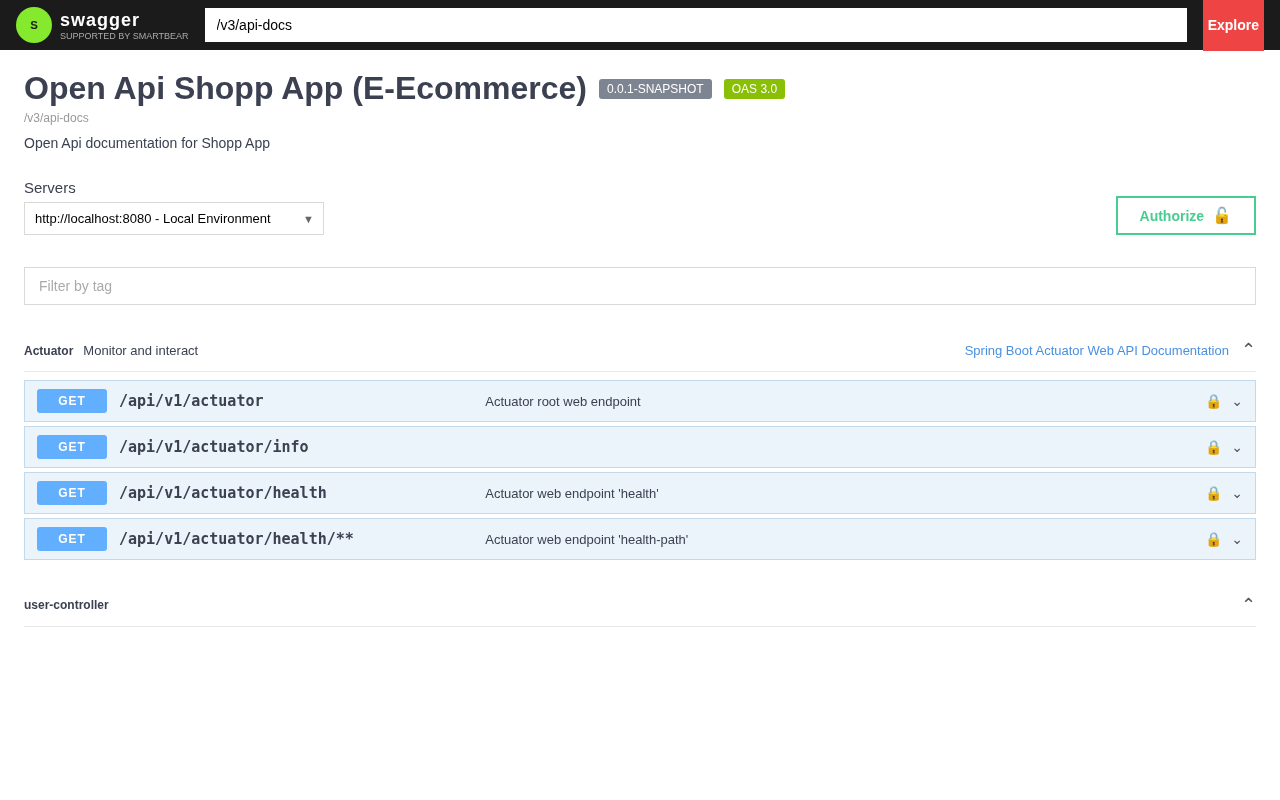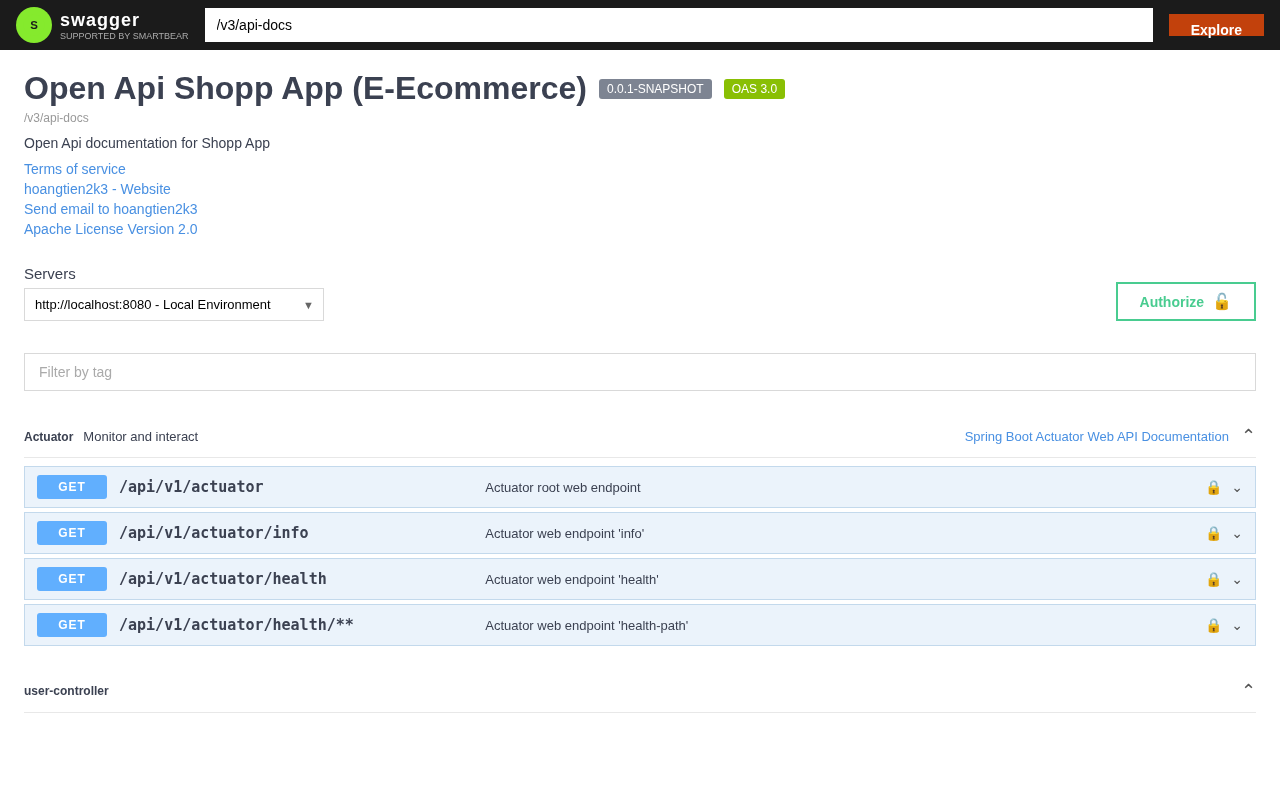--- a/index.html
+++ b/index.html
@@ -46,28 +46,28 @@
     .search-bar {
       flex: 1;
       height: 34px;
       border: none;
       padding: 0 12px;
       font-size: 14px;
       background: #fff;
       outline: none;
     }
     .explore-btn {
-      background: #c2410c;
+      background: #ef4444;
       color: #fff;
       border: none;
-      padding: 8px 22px;
-      font-size: 14px;
-      font-weight: bold;
-      cursor: pointer;
-      height: 22px;
+      padding: 8px 5px;
+      font-size: 14px;
+      font-weight: bold;
+      cursor: pointer;
+      height: 52px;
     }
 
     
     .main { padding: 20px 24px; }
 
     
     .title-row {
       display: flex;
       align-items: center;
       gap: 12px;
@@ -298,26 +298,20 @@
 <div class="main">
 
   <div class="title-row">
     <h1 class="page-title">Open Api Shopp App (E-Ecommerce)</h1>
     <span class="badge-snapshot">0.0.1-SNAPSHOT</span>
     <span class="badge-oas">OAS 3.0</span>
   </div>
   <div class="api-path">/v3/api-docs</div>
   <div class="api-description">Open Api documentation for Shopp App</div>
 
-  <div class="links-section">
-    <a href="#">Terms of service</a>
-    <a href="#">hoangtien2k3 - Website</a>
-    <a href="#">Send email to hoangtien2k3</a>
-    <a href="#">Apache License Version 2.0</a>
-  </div>
 
   <div class="servers-section">
     <div>
       <div class="servers-label">Servers</div>
       <div class="server-select-wrapper">
         <select class="server-select">
           <option>http://localhost:8080 - Local Environment</option>
         </select>
         <span class="select-arrow">▼</span>
       </div>
@@ -352,21 +346,20 @@
         <span class="endpoint-summary">Actuator root web endpoint</span>
         <div class="endpoint-right">
           <span class="lock-icon">🔒</span>
           <span class="expand-icon">⌄</span>
         </div>
       </div>
 
       <div class="endpoint-row">
         <span class="method-badge">GET</span>
         <span class="endpoint-path">/api/v1/actuator/info</span>
-        <span class="endpoint-summary">Actuator web endpoint 'info'</span>
         <div class="endpoint-right">
           <span class="lock-icon">🔒</span>
           <span class="expand-icon">⌄</span>
         </div>
       </div>
 
       <div class="endpoint-row">
         <span class="method-badge">GET</span>
         <span class="endpoint-path">/api/v1/actuator/health</span>
         <span class="endpoint-summary">Actuator web endpoint 'health'</span>

